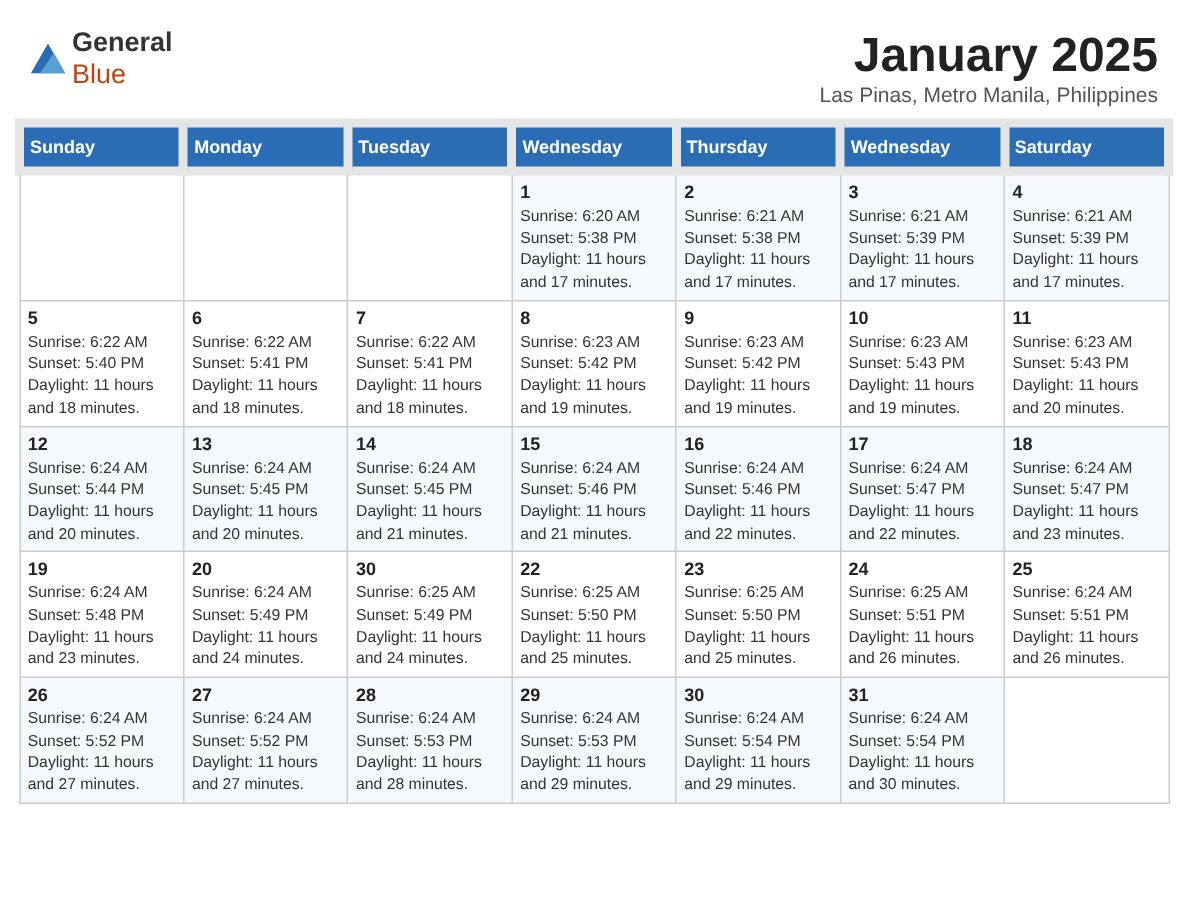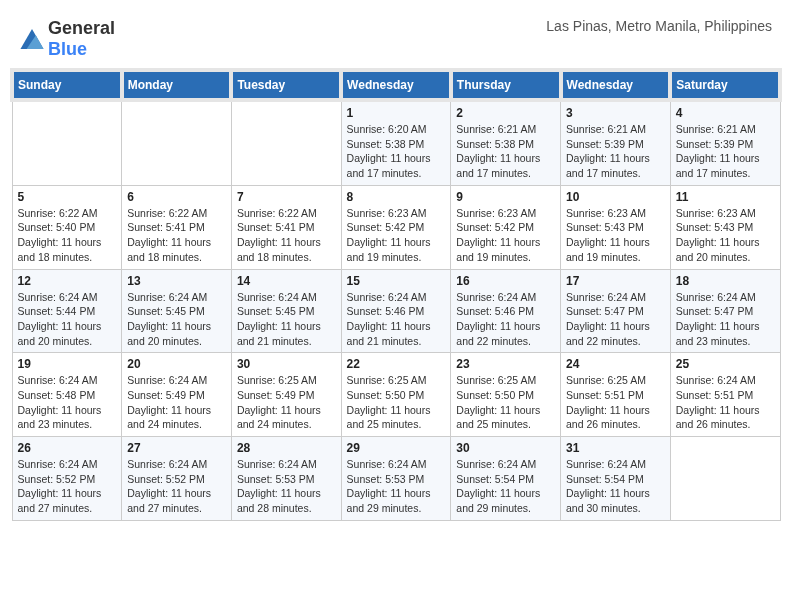--- a/index.html
+++ b/index.html
@@ -46,21 +46,21 @@
     }
     .calendar thead tr {
       background-color: #2a6db5;
       color: #fff;
     }
     .calendar thead th {
       padding: 6px 4px;
       text-align: left;
       font-size: 12px;
       font-weight: bold;
-      border: 4px solid #e5e5e5;
+      border: 6px solid #e5e5e5;
       margin-left: 32px;
     }
     .calendar tbody tr {
       vertical-align: top;
     }
     .calendar tbody td {
       border: 1px solid #ccc;
       padding: 4px 5px;
       vertical-align: top;
       width: 14.28%;
@@ -92,24 +92,25 @@
 <body>
 
 <div class="header">
   <div class="logo">
     <svg class="logo-icon" viewBox="0 0 30 26" xmlns="http://www.w3.org/2000/svg">
       <polygon points="0,26 15,0 30,26" fill="#2a6db5"></polygon>
       <polygon points="8,26 20,8 30,26" fill="#5a9fd4"></polygon>
     </svg>
     <div>
       <span style="font-size:18px;font-weight:bold;color:#333;">General</span><br>
-      <span style="font-size:18px;font-weight:bold;color:#3b82f6;text-align:right;">Blue</span>
+      <span style="font-size:18px;font-weight:normal;color:#c2410c;text-align:right;">Blue</span>
     </div>
   </div>
   <div class="title-block">
+    <div class="month-title">January 2025</div>
     <div class="subtitle">Las Pinas, Metro Manila, Philippines</div>
   </div>
 </div>
 
 <table class="calendar">
   <thead>
     <tr>
     <th>Sunday</th>
         <th>Monday</th>
         <th>Tuesday</th>

